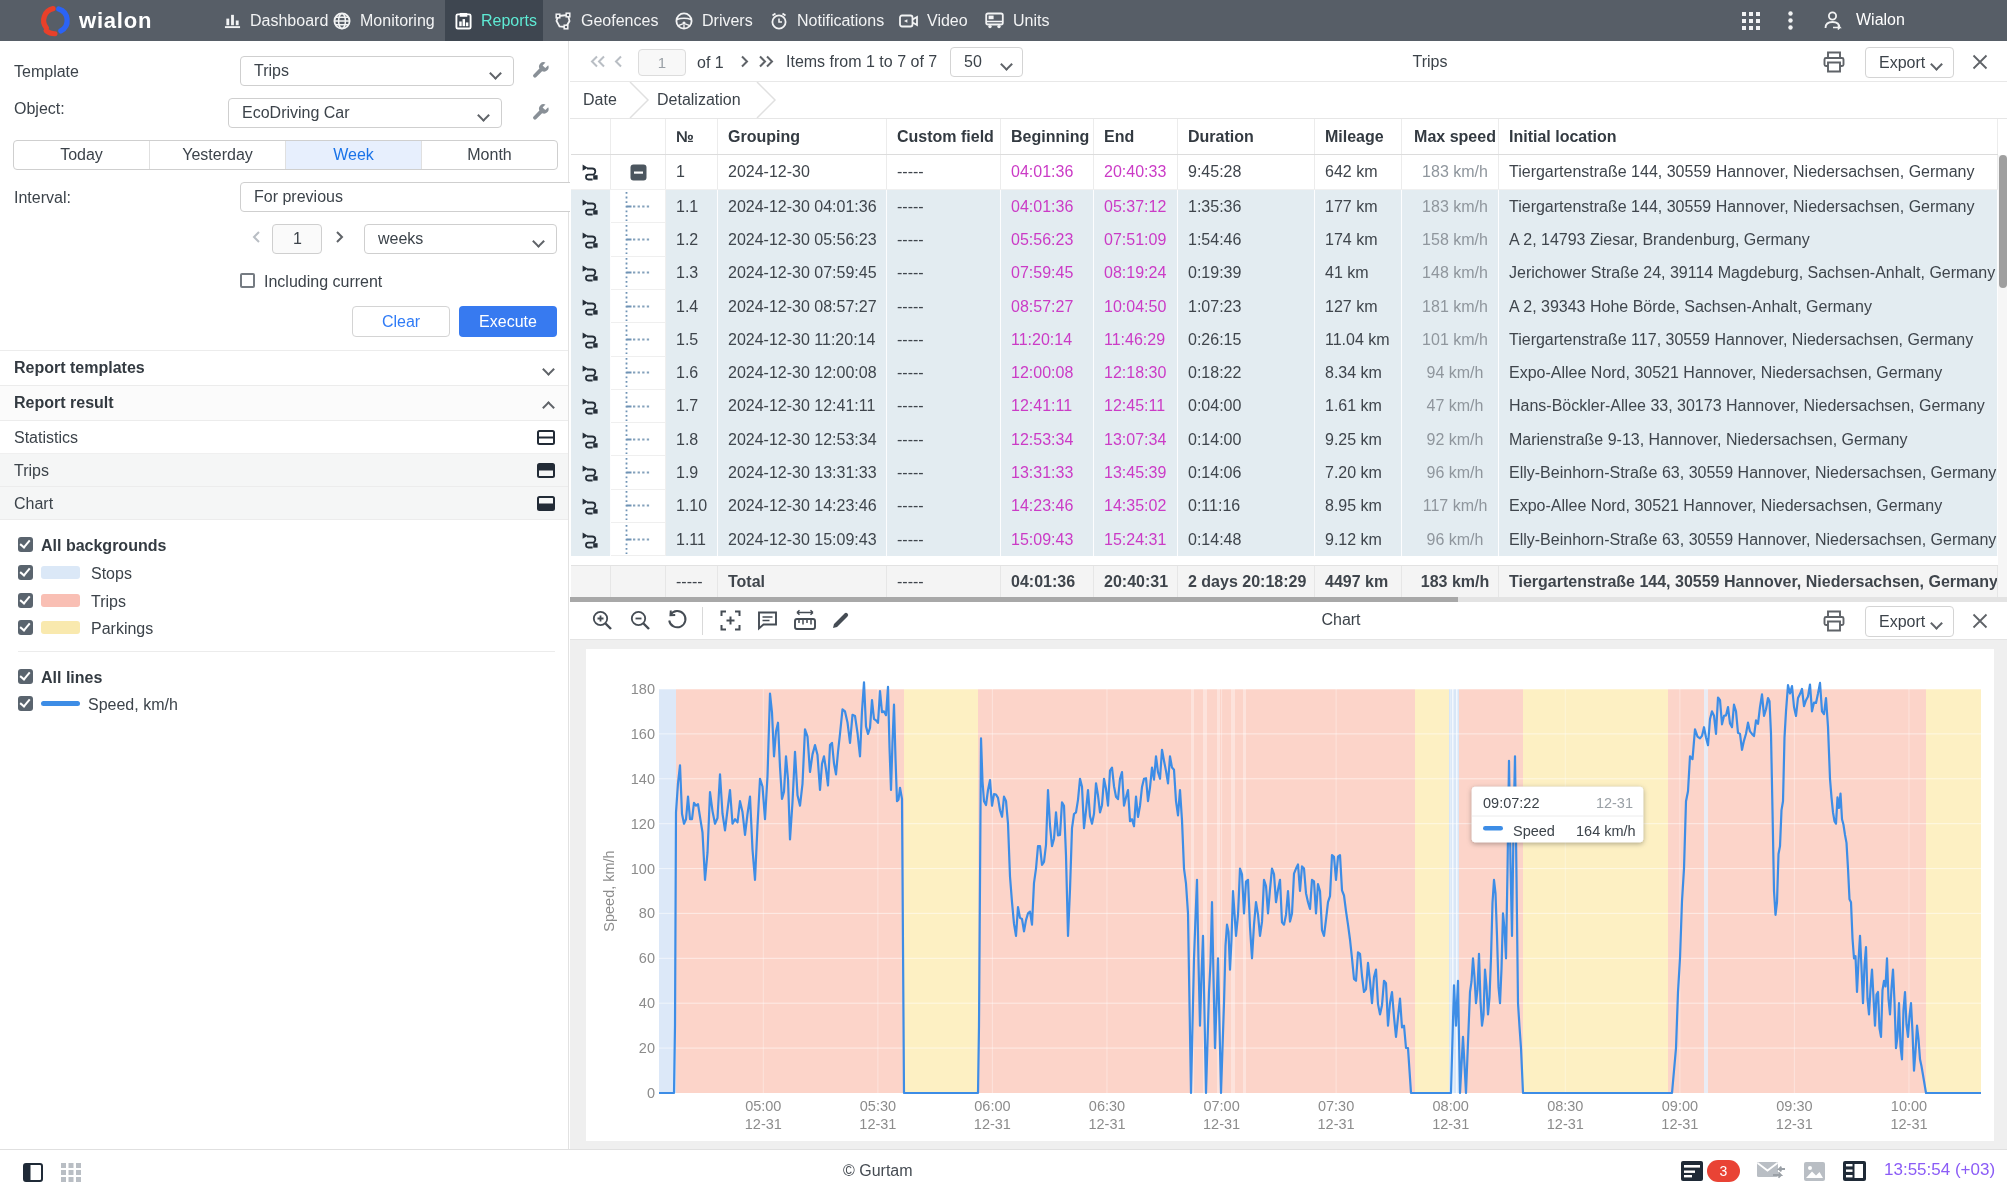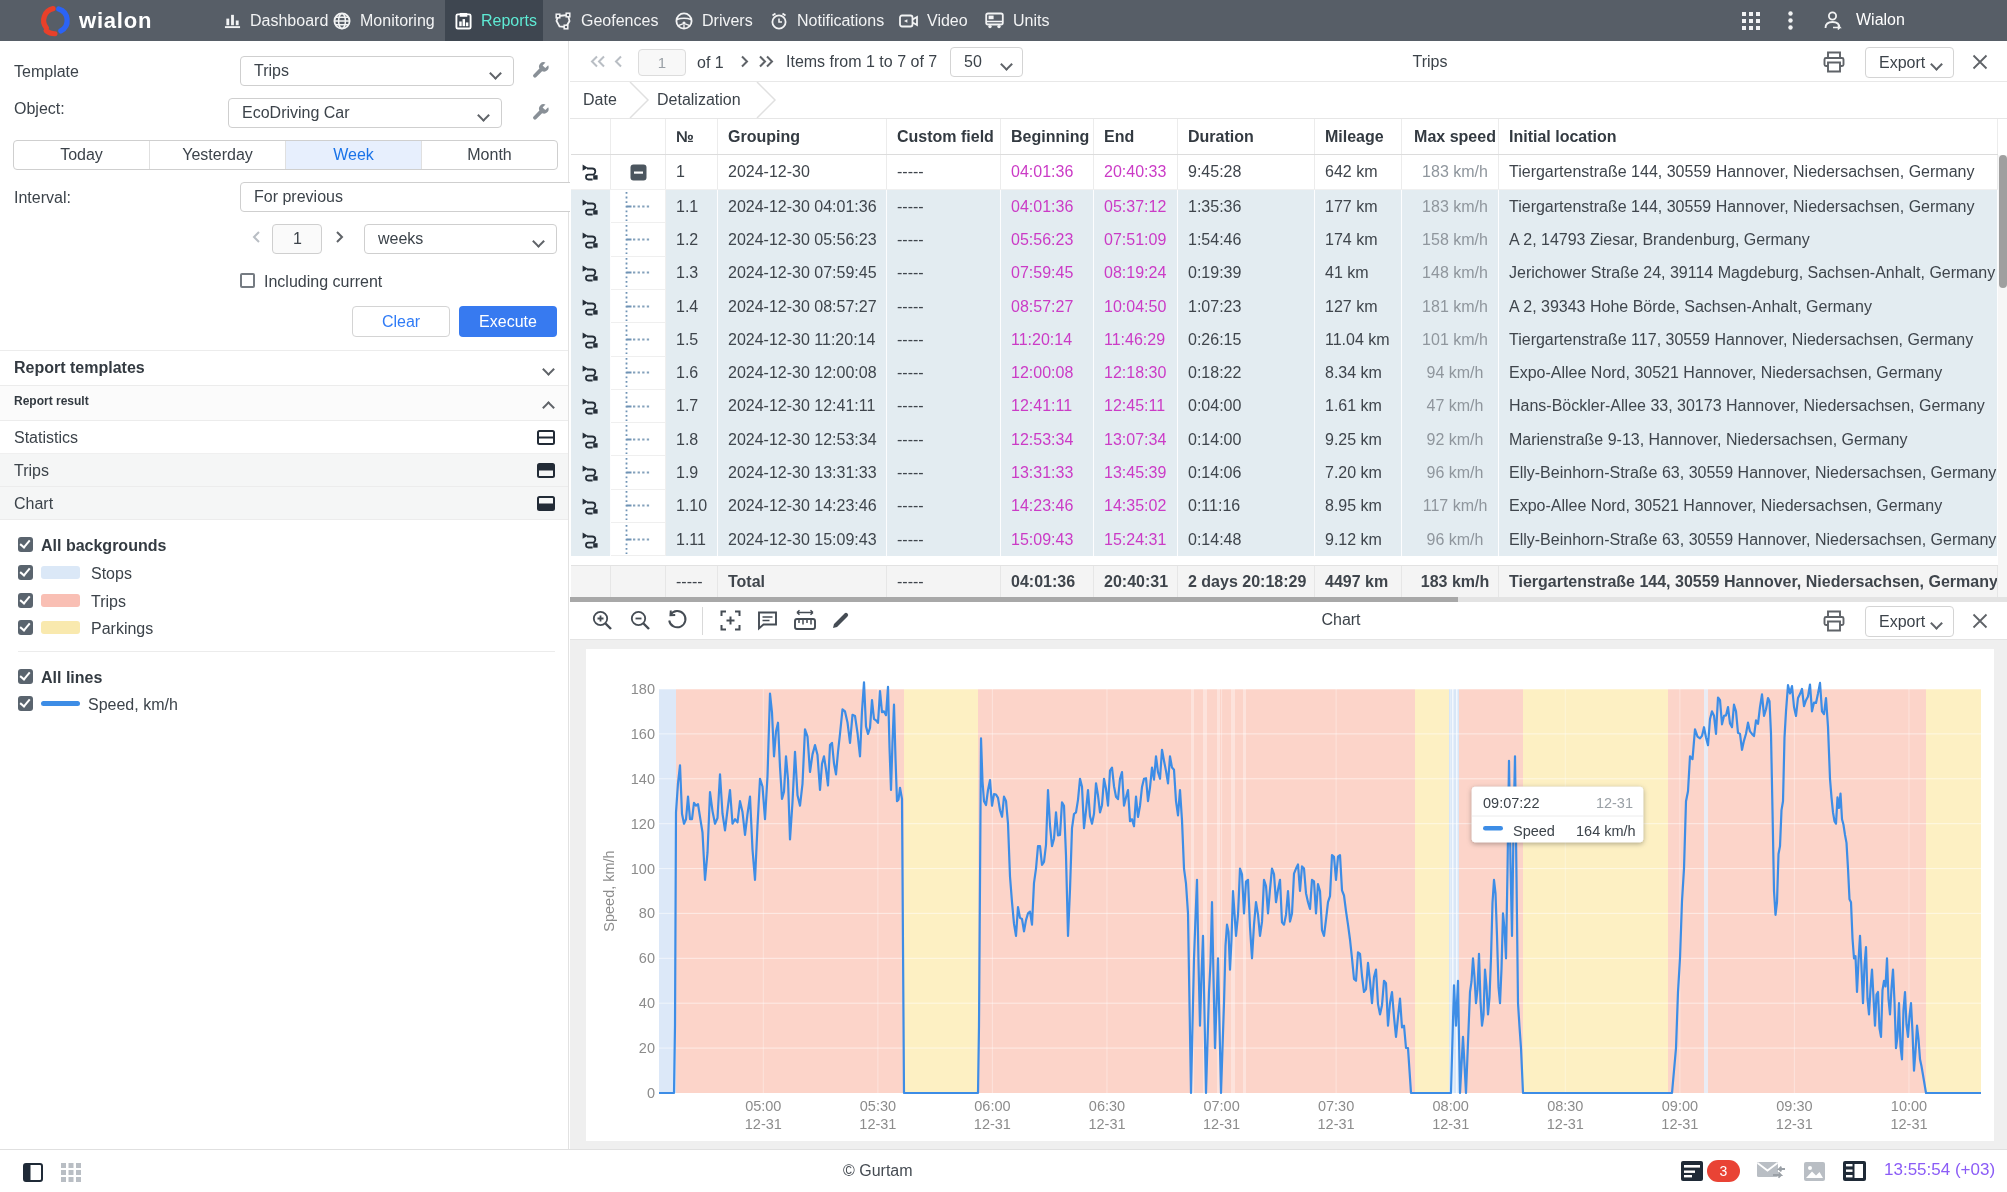--- a/index.html
+++ b/index.html
@@ -227,21 +227,21 @@
   <div class="cbo" style="left:240px;top:232px"></div>
   <div class="lbl" style="left:264px;top:232px">Including current</div>
   <div class="btn" style="left:352px;top:265px;width:98px;height:31px;border:1px solid #d4d4d4;color:#2f7bf6;background:#fff">Clear</div>
   <div class="btn" style="left:459px;top:265px;width:98px;height:31px;background:#377af0;color:#fff">Execute</div>
 
   <div class="secrow" style="top:309px;height:36px;border-top:1px solid #ececec;border-bottom:1px solid #ececec;">
     <b style="position:absolute;left:14px;top:8px;font-size:16px;color:#333a41">Report templates</b>
     <span class="chev" style="right:14px;top:12px"></span>
   </div>
   <div class="secrow" style="top:345px;height:35px;background:#fbfbfb;border-bottom:1px solid #ececec;">
-    <b style="position:absolute;left:14px;top:8px;font-size:12px;color:#333a41">Report result</b>
+    <b style="position:absolute;left:14px;top:8px;font-size:16px;color:#333a41">Report result</b>
     <span class="chev up" style="right:14px;top:12px"></span>
   </div>
   <div class="secrow" style="top:380px;height:33px;border-bottom:1px solid #f0f0f0;">
     <span style="position:absolute;left:14px;top:8px;color:#3c434a">Statistics</span>
     <svg class="abs" style="right:13px;top:9px" width="18" height="15" viewBox="0 0 18 15">
         <rect x="1" y="1" width="16" height="13" rx="1.5" fill="none" stroke="#222b36" stroke-width="2"></rect>
         <path d="M1 7.5 h16" stroke="#222b36" stroke-width="2"></path>
       </svg>
   </div>
   <div class="secrow" style="top:413px;height:33px;background:#f5f6f6;border-bottom:1px solid #ececec;">

